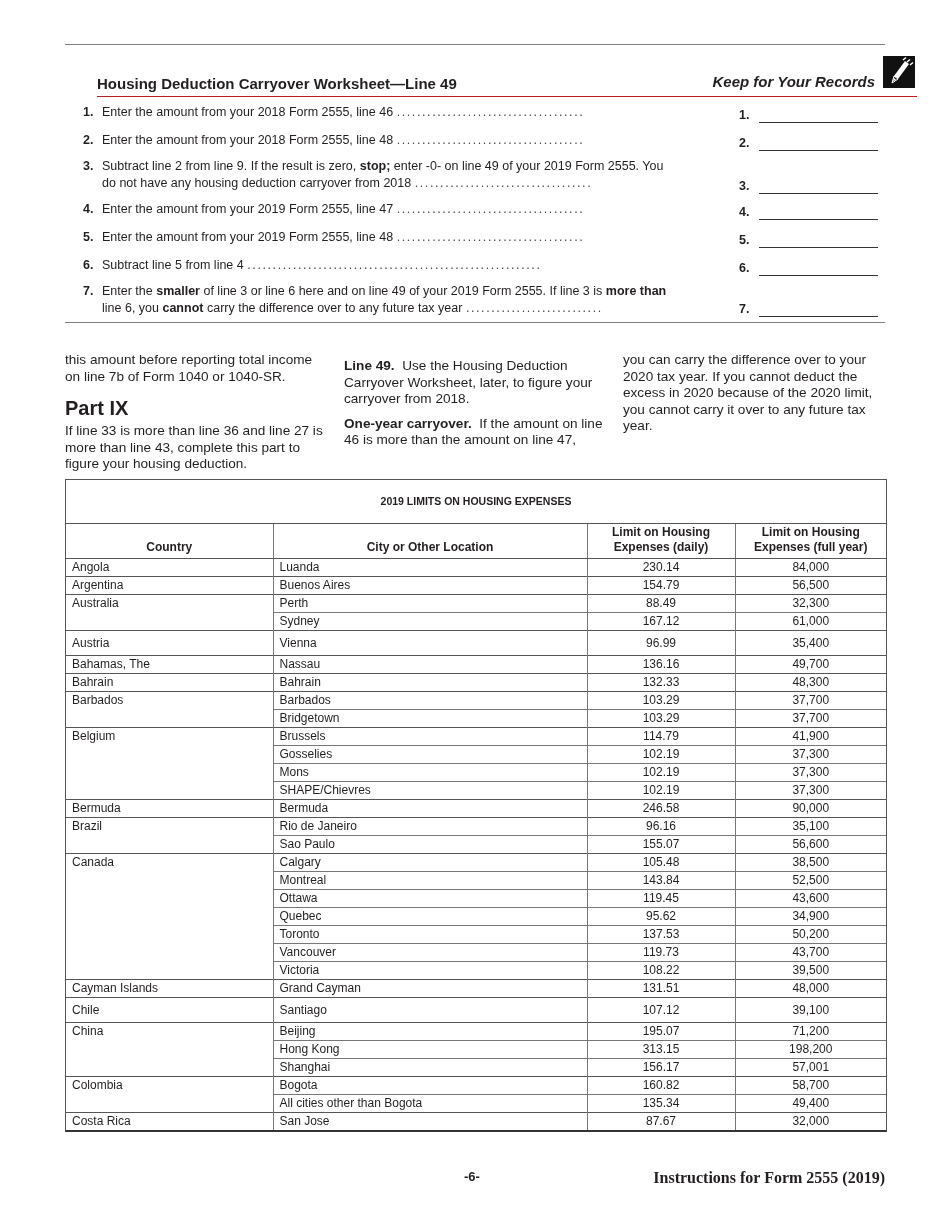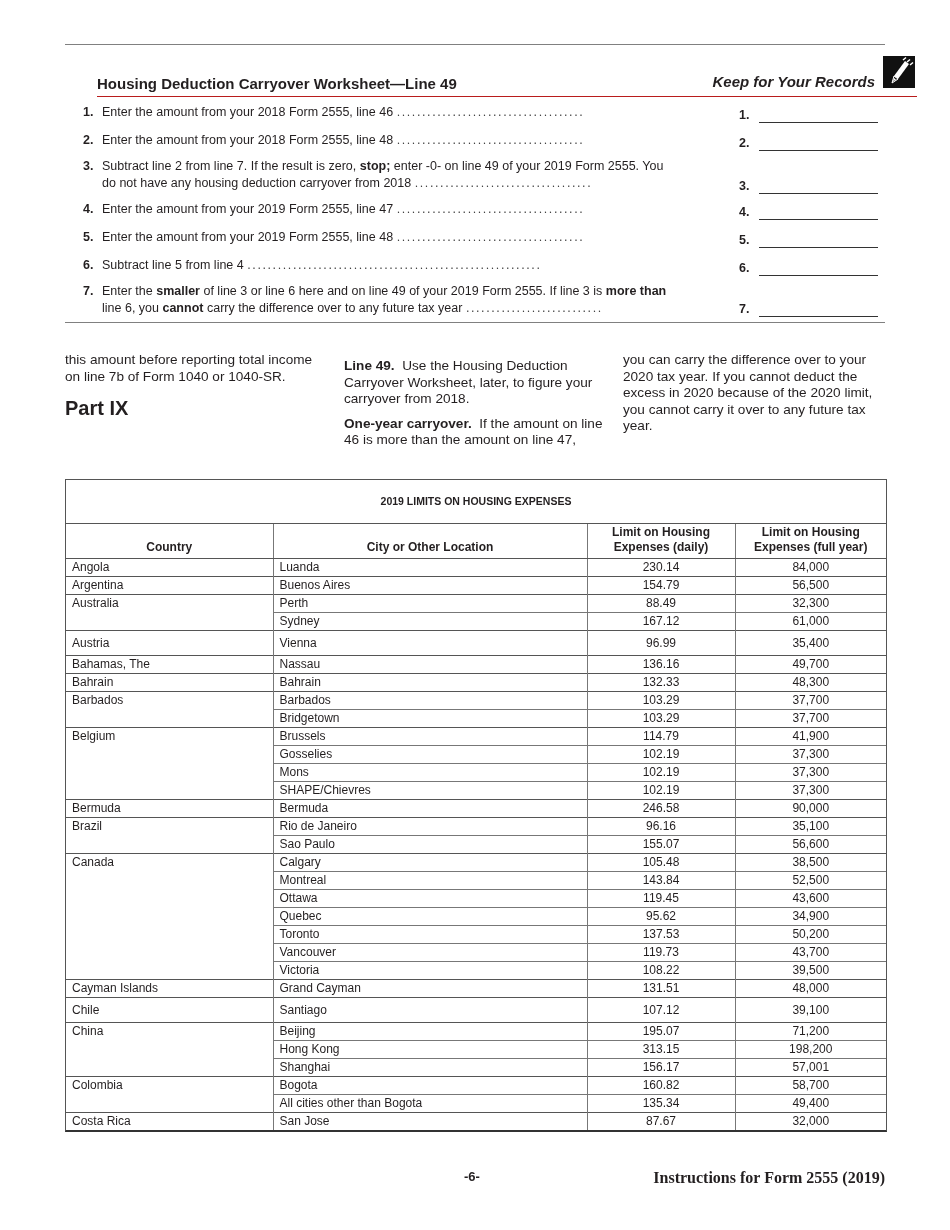--- a/index.html
+++ b/index.html
@@ -68,21 +68,21 @@
     <span class="ws-field" style="top:4px"></span>
   </div>
   <div class="ws-row" style="top:35px">
     <span class="ws-num">2.</span>
     <span class="ws-text"><span>Enter the amount from your 2018 Form 2555, line 48</span> <span class="dots">.....................................</span></span>
     <span class="ws-boxnum" style="top:3px">2.</span>
     <span class="ws-field" style="top:4px"></span>
   </div>
   <div class="ws-row" style="top:61px">
     <span class="ws-num">3.</span>
-    <span class="ws-text"><span>Subtract line 2 from line 7. If the result is zero, </span><b>stop;</b><span> enter -0- on line 49 of your 2019 Form 2555. You</span><br><span>do not have any housing deduction carryover from 2018</span> <span class="dots">...................................</span></span>
+    <span class="ws-text"><span>Subtract line 2 from line 9. If the result is zero, </span><b>stop;</b><span> enter -0- on line 49 of your 2019 Form 2555. You</span><br><span>do not have any housing deduction carryover from 2018</span> <span class="dots">...................................</span></span>
     <span class="ws-boxnum" style="top:20px">3.</span>
     <span class="ws-field" style="top:21px"></span>
   </div>
   <div class="ws-row" style="top:104px">
     <span class="ws-num">4.</span>
     <span class="ws-text"><span>Enter the amount from your 2019 Form 2555, line 47</span> <span class="dots">.....................................</span></span>
     <span class="ws-boxnum" style="top:3px">4.</span>
     <span class="ws-field" style="top:4px"></span>
   </div>
   <div class="ws-row" style="top:132px">
@@ -102,20 +102,21 @@
     <span class="ws-text"><span>Enter the </span><b>smaller</b><span> of line 3 or line 6 here and on line 49 of your 2019 Form 2555. If line 3 is </span><b>more than</b><br><span>line 6, you </span><b>cannot</b><span> carry the difference over to any future tax year</span> <span class="dots">...........................</span></span>
     <span class="ws-boxnum" style="top:18px">7.</span>
     <span class="ws-field" style="top:19px"></span>
   </div>
 </div>
 <div class="ws-bottom"></div>
 
 <div class="col" style="left:65px; top:352px; width:265px;">
   <p>this amount before reporting total income on line 7b of Form 1040 or 1040-SR.</p>
   <div class="part-title">Part IX</div>
+  <p>If line 33 is more than line 36 and line 27 is more than line 43, complete this part to figure your housing deduction.</p>
 </div>
 
 <div class="col" style="left:344px; top:358px; width:265px;">
   <p><b>Line 49.</b>&nbsp;&nbsp;<span>Use the Housing Deduction Carryover Worksheet, later, to figure your carryover from 2018.</span></p>
   <p><b>One-year carryover.</b>&nbsp;&nbsp;<span>If the amount on line 46 is more than the amount on line 47,</span></p>
 </div>
 
 <div class="col" style="left:623px; top:352px; width:262px;">
   <p>you can carry the difference over to your 2020 tax year. If you cannot deduct the excess in 2020 because of the 2020 limit, you cannot carry it over to any future tax year.</p>
 </div>

